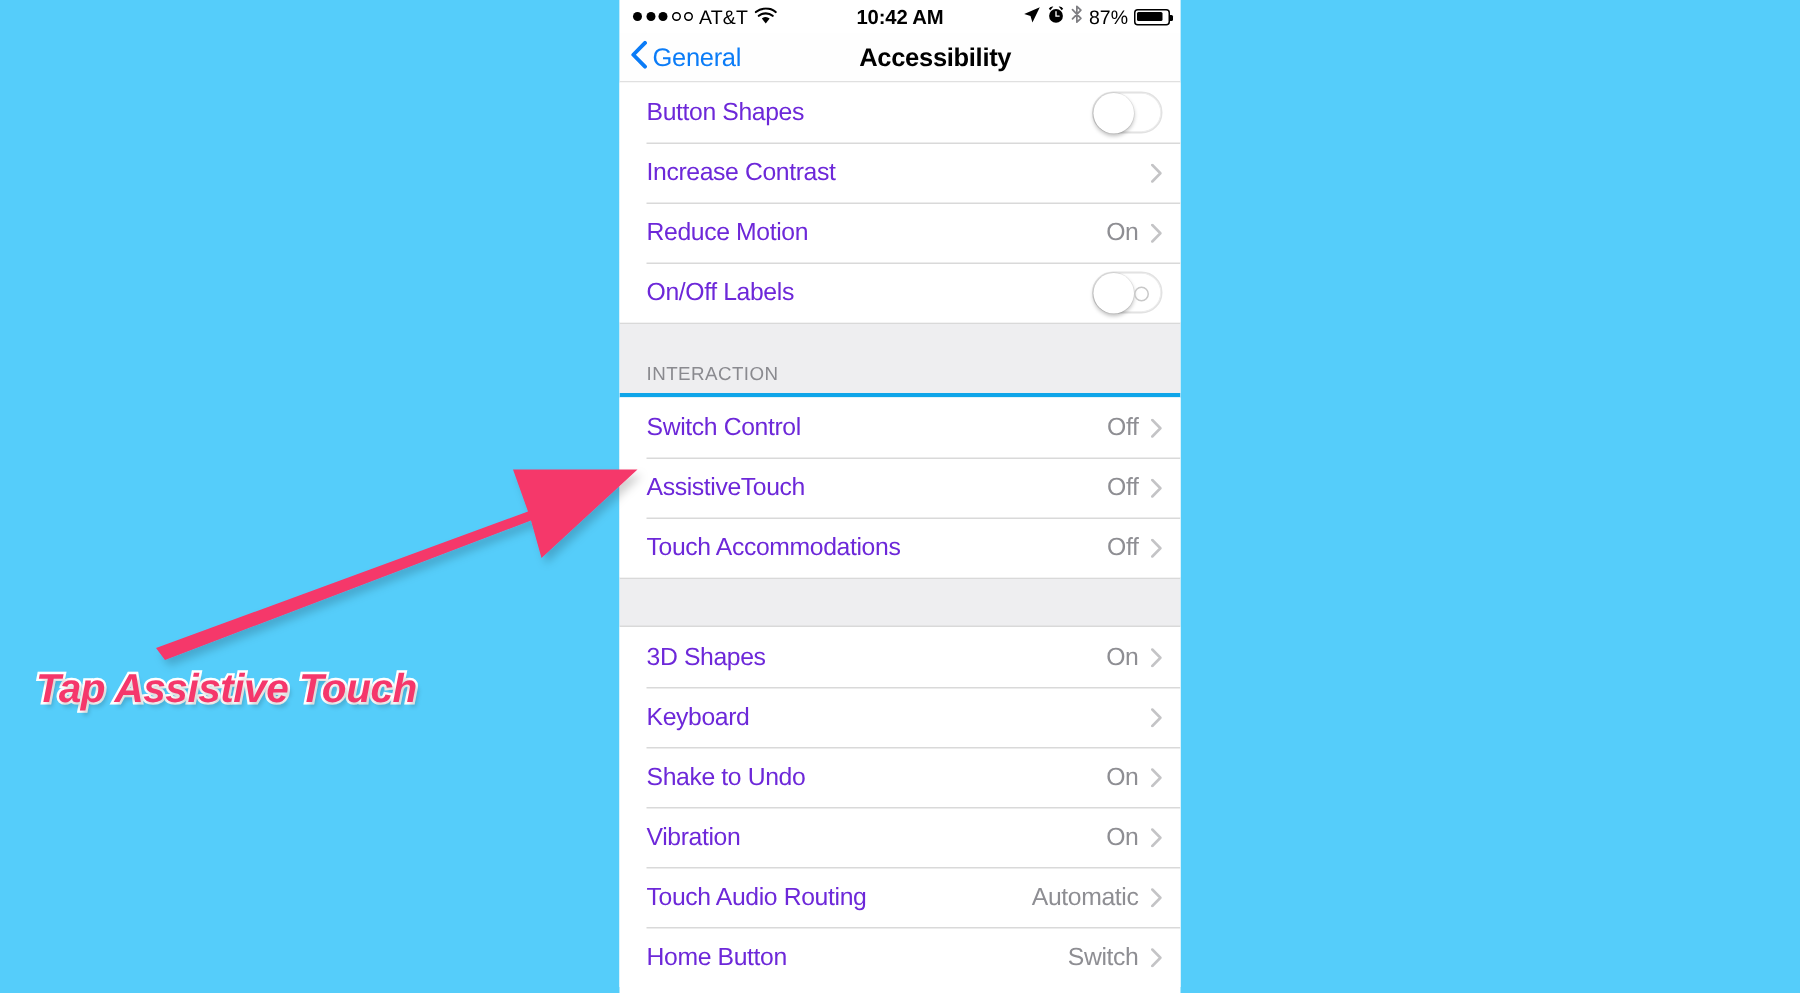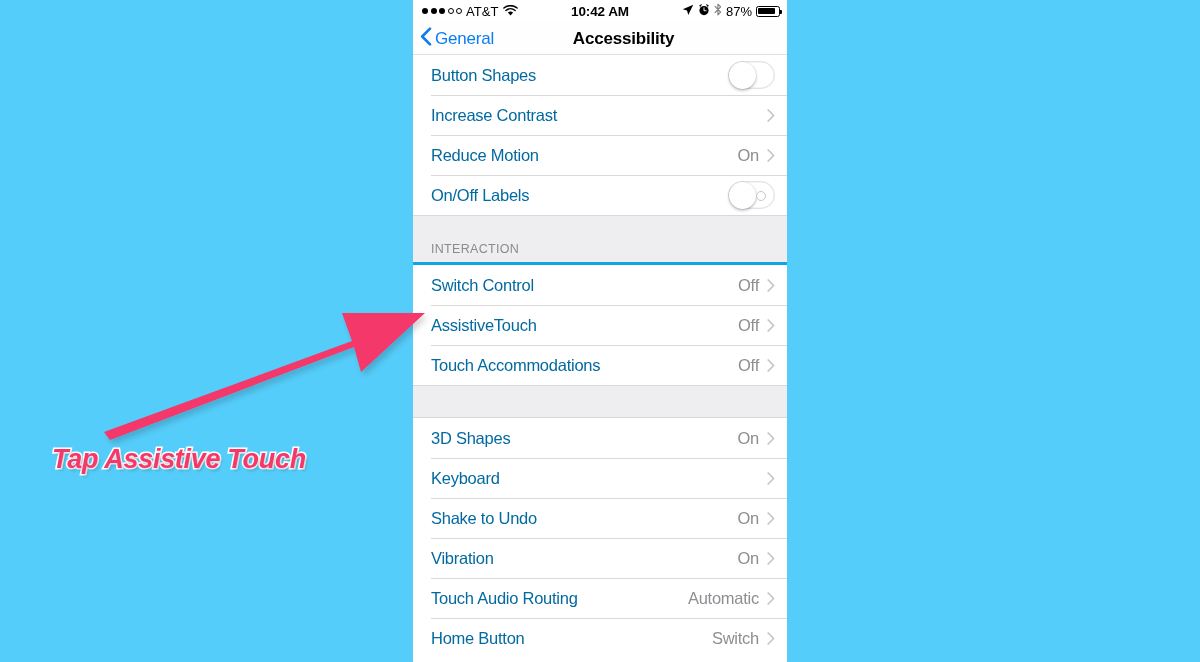--- a/index.html
+++ b/index.html
@@ -88,21 +88,21 @@
     padding-left: 18px; padding-right: 12px;
     position: relative;
     background: #ffffff;
     cursor: pointer;
   }
   .row + .row::before {
     content: ""; position: absolute; left: 18px; right: 0; top: 0;
     height: 1px; background: #d9d9d9;
   }
   .row-label {
-    font-size: 16.5px; color: #0369a1; letter-spacing: -0.25px;
+    font-size: 16.5px; color: #6d28d9; letter-spacing: -0.25px;
     flex: 1;
   }
   .row-value {
     font-size: 16.5px; color: #8e8e93; letter-spacing: -0.25px;
     margin-right: 8px;
   }
   .chev {
     width: 8px; height: 13px; flex: 0 0 auto;
   }
   .chev svg { display: block; }
@@ -148,21 +148,21 @@
   }
 
   
   #annotation-arrow {
     position: absolute; left: 0; top: 0;
     width: 1200px; height: 662px;
     pointer-events: none;
   }
   #annotation-text {
     position: absolute;
-    left: 52px; top: 444px;
+    left: 24px; top: 444px;
     font-size: 27px;
     font-weight: bold;
     font-style: italic;
     color: #f5376b;
     letter-spacing: -0.3px;
     -webkit-text-stroke: 3.2px #ffffff;
     paint-order: stroke fill;
     text-shadow: 2px 3px 3px rgba(0,0,0,0.17);
     white-space: nowrap;
   }

